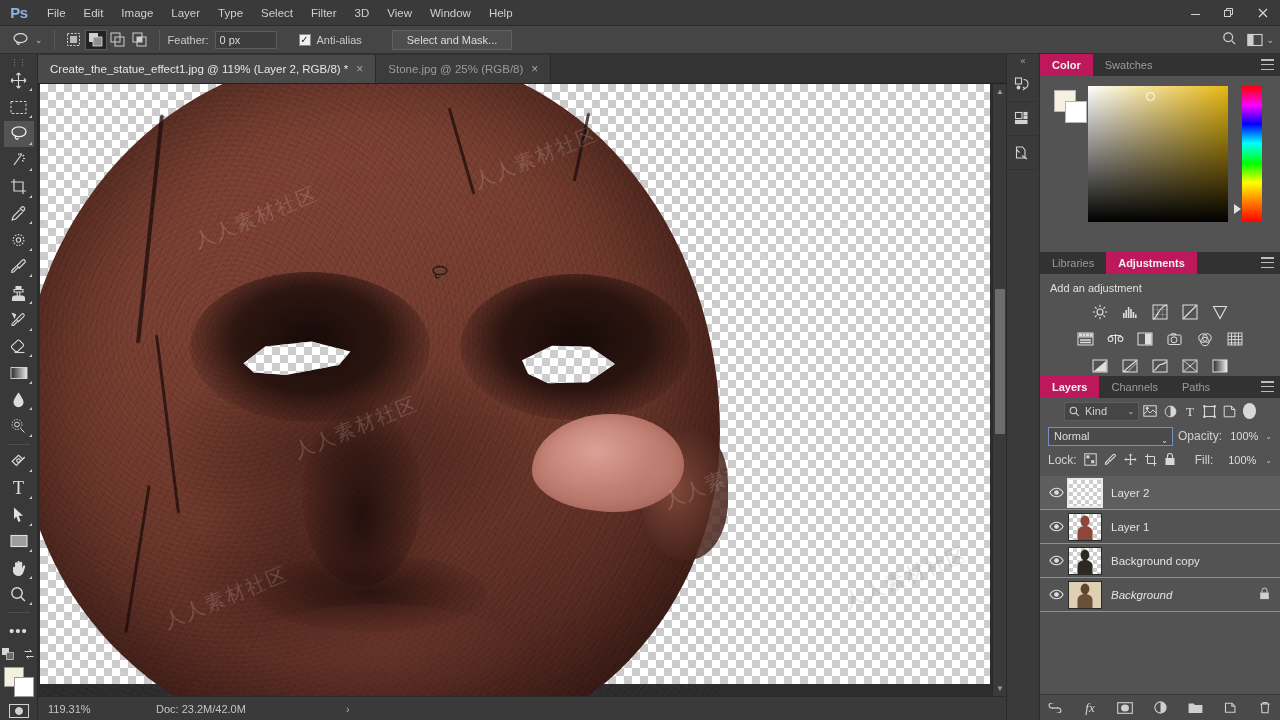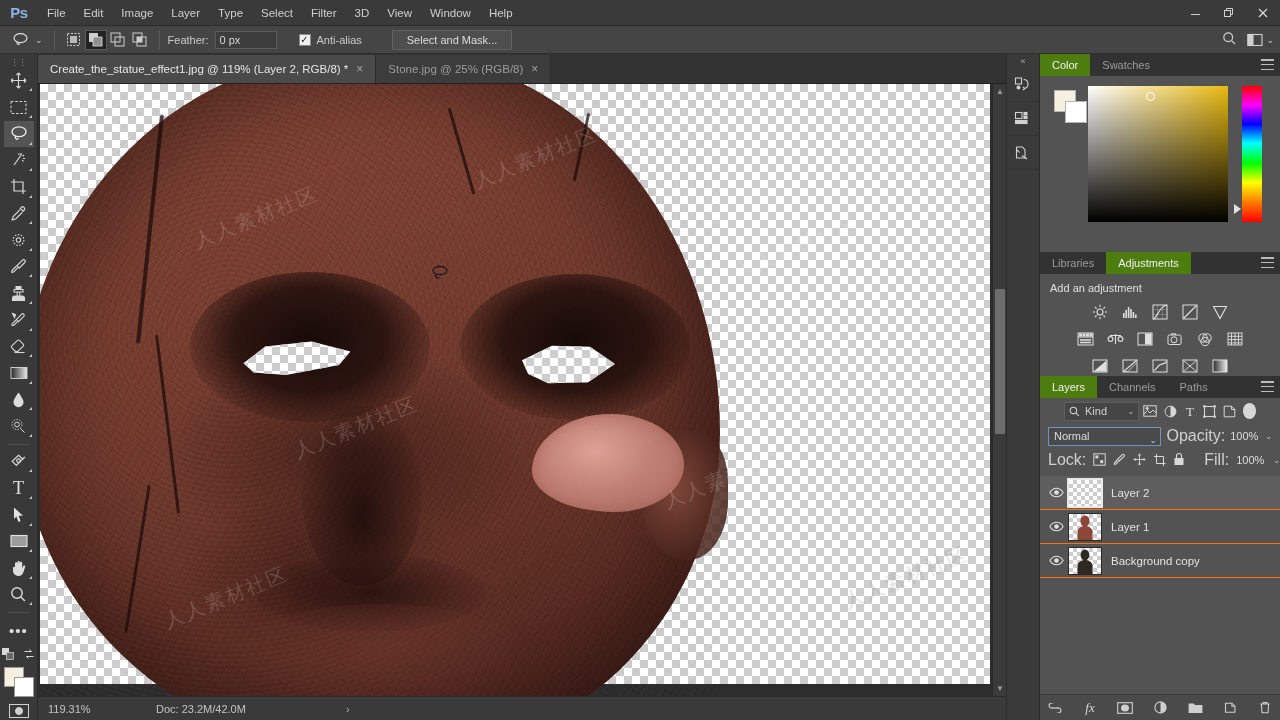--- a/index.html
+++ b/index.html
@@ -235,21 +235,21 @@
     background: #3a3a3a;
   }
   .panel-tabs {
     display: flex; align-items: center; height: 22px; background: #323232;
     position: relative;
   }
   .ptab {
     height: 22px; line-height: 22px; padding: 0 12px; font-size: 11px;
     color: #9c9c9c; background: #323232;
   }
-  .ptab.active { background: #4d7c0f; color: #f0f0f0; font-weight: normal; }
+  .ptab.active { background: #be185d; color: #f0f0f0; font-weight: bold; }
   .pmenu {
     position: absolute; right: 6px; top: 5px; width: 13px; height: 11px;
     display: flex; flex-direction: column; justify-content: space-between;
   }
   .pmenu i { display: block; height: 1.5px; background: #bdbdbd; }
 
   
   .color-panel { background: #535353; height: 176px; position: relative; padding: 8px; }
   .cp-swatch { position: relative; width: 34px; height: 34px; margin-left: 6px; margin-top: 6px; }
   .cp-fg { position:absolute; left:0; top:0; width:22px; height:22px; background:#f5f0e0; border:1px solid #b5b5b5; }
@@ -299,21 +299,21 @@
   .lp-toggle { width: 16px; height: 16px; border-radius: 50%; background: #d8d8d8; margin-left: 2px; }
 
   .lp-blend {
     display: flex; align-items: center; gap: 5px; padding: 0 8px; height: 24px;
   }
   .blend-select {
     width: 142px; height: 19px; background: #4a4a4a; border: 1px solid #6f93c4;
     font-size: 11px; color: #dcdcdc; padding: 0 5px; line-height: 17px; position: relative;
   }
   .blend-select .caret { position: absolute; right: 4px; top: 4px; font-size: 8px; }
-  .lp-lbl { font-size: 16px; color: #d0d0d0; text-align: center; }
+  .lp-lbl { font-size: 12px; color: #d0d0d0; text-align: center; }
   .val-box {
     width: 38px; height: 18px; font-size: 11px; color: #dedede; text-align: right;
     padding-right: 2px; line-height: 18px;
   }
   .caret-sm { font-size: 8px; color: #c0c0c0; }
 
   .lp-lock {
     display: flex; align-items: center; gap: 7px; padding: 0 8px; height: 24px;
   }
 
@@ -1034,20 +1034,41 @@
           </div>
           <div class="layer-thumb">
             <svg class="thumb-fig" width="22" height="26" viewBox="0 0 22 26">
               <ellipse cx="11" cy="7" rx="4.4" ry="5.4" fill="#2e2822"></ellipse>
               <path d="M3.5 26v-8c0-3.6 3.4-6 7.5-6s7.5 2.4 7.5 6v8z" fill="#2e2822"></path>
             </svg>
           </div>
           <div class="layer-name">Background copy</div>
         </div>
 
+        <div class="layer-row">
+          <div class="eye-btn">
+            <svg width="15" height="11" viewBox="0 0 15 11" fill="none" stroke="#e0e0e0" stroke-width="1.1">
+              <path d="M0.9 5.5S3.3 1.2 7.5 1.2s6.6 4.3 6.6 4.3-2.4 4.3-6.6 4.3S0.9 5.5 0.9 5.5z"></path>
+              <circle cx="7.5" cy="5.5" r="1.8" fill="#e0e0e0"></circle>
+            </svg>
+          </div>
+          <div class="layer-thumb" style="background:#ded0b2;">
+            <svg class="thumb-fig" width="22" height="26" viewBox="0 0 22 26">
+              <ellipse cx="11" cy="7" rx="4.4" ry="5.4" fill="#5e4530"></ellipse>
+              <path d="M3.5 26v-8c0-3.6 3.4-6 7.5-6s7.5 2.4 7.5 6v8z" fill="#6b5038"></path>
+            </svg>
+          </div>
+          <div class="layer-name italic">Background</div>
+          <div class="lock-ico">
+            <svg width="11" height="13" viewBox="0 0 11 13" fill="none" stroke="#d0d0d0" stroke-width="1">
+              <rect x="1.2" y="5.5" width="8.6" height="6.6" fill="#d0d0d0" stroke="none"></rect>
+              <path d="M3 5.5V3.6a2.5 2.5 0 015 0v1.9"></path>
+            </svg>
+          </div>
+        </div>
       </div>
 
       <div class="lp-footer">
         <div class="foot-icon">
           <svg width="16" height="10" viewBox="0 0 16 10" fill="none" stroke="#cfcfcf" stroke-width="1.2">
             <path d="M6.2 5H4a2.6 2.6 0 010-5h2.2M9.8 5H12a2.6 2.6 0 010 5H9.8"></path>
               <path d="M4.8 5h6.4"></path>
           </svg>
         </div>
         <div class="foot-icon">

